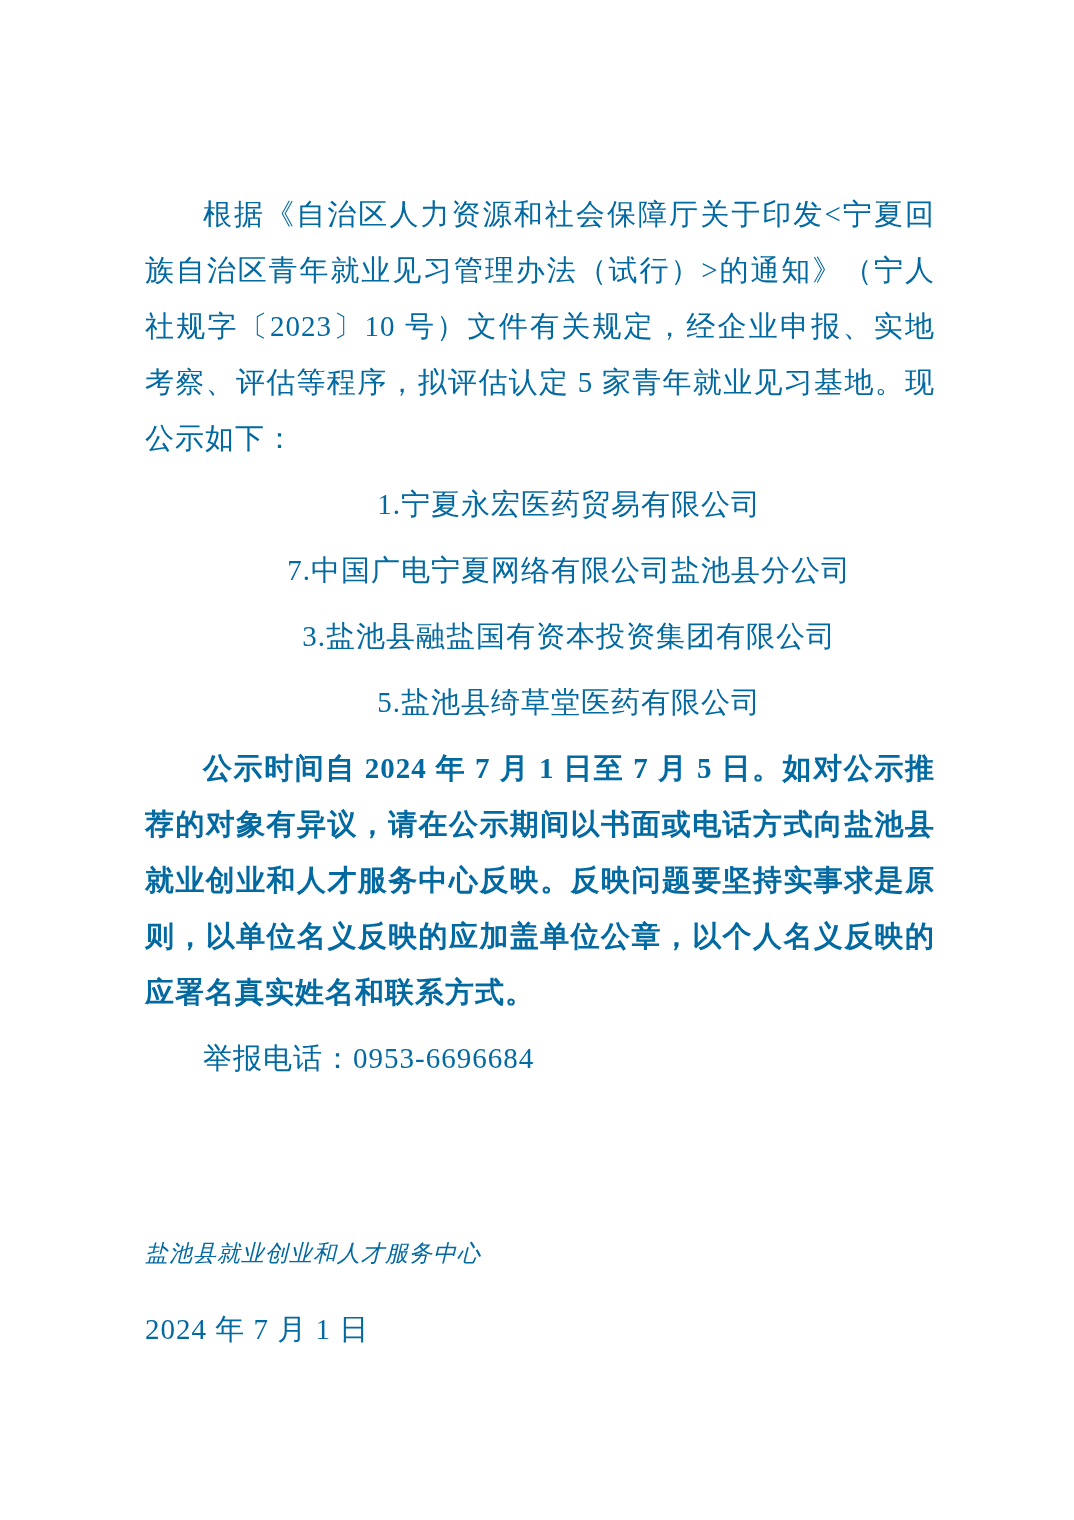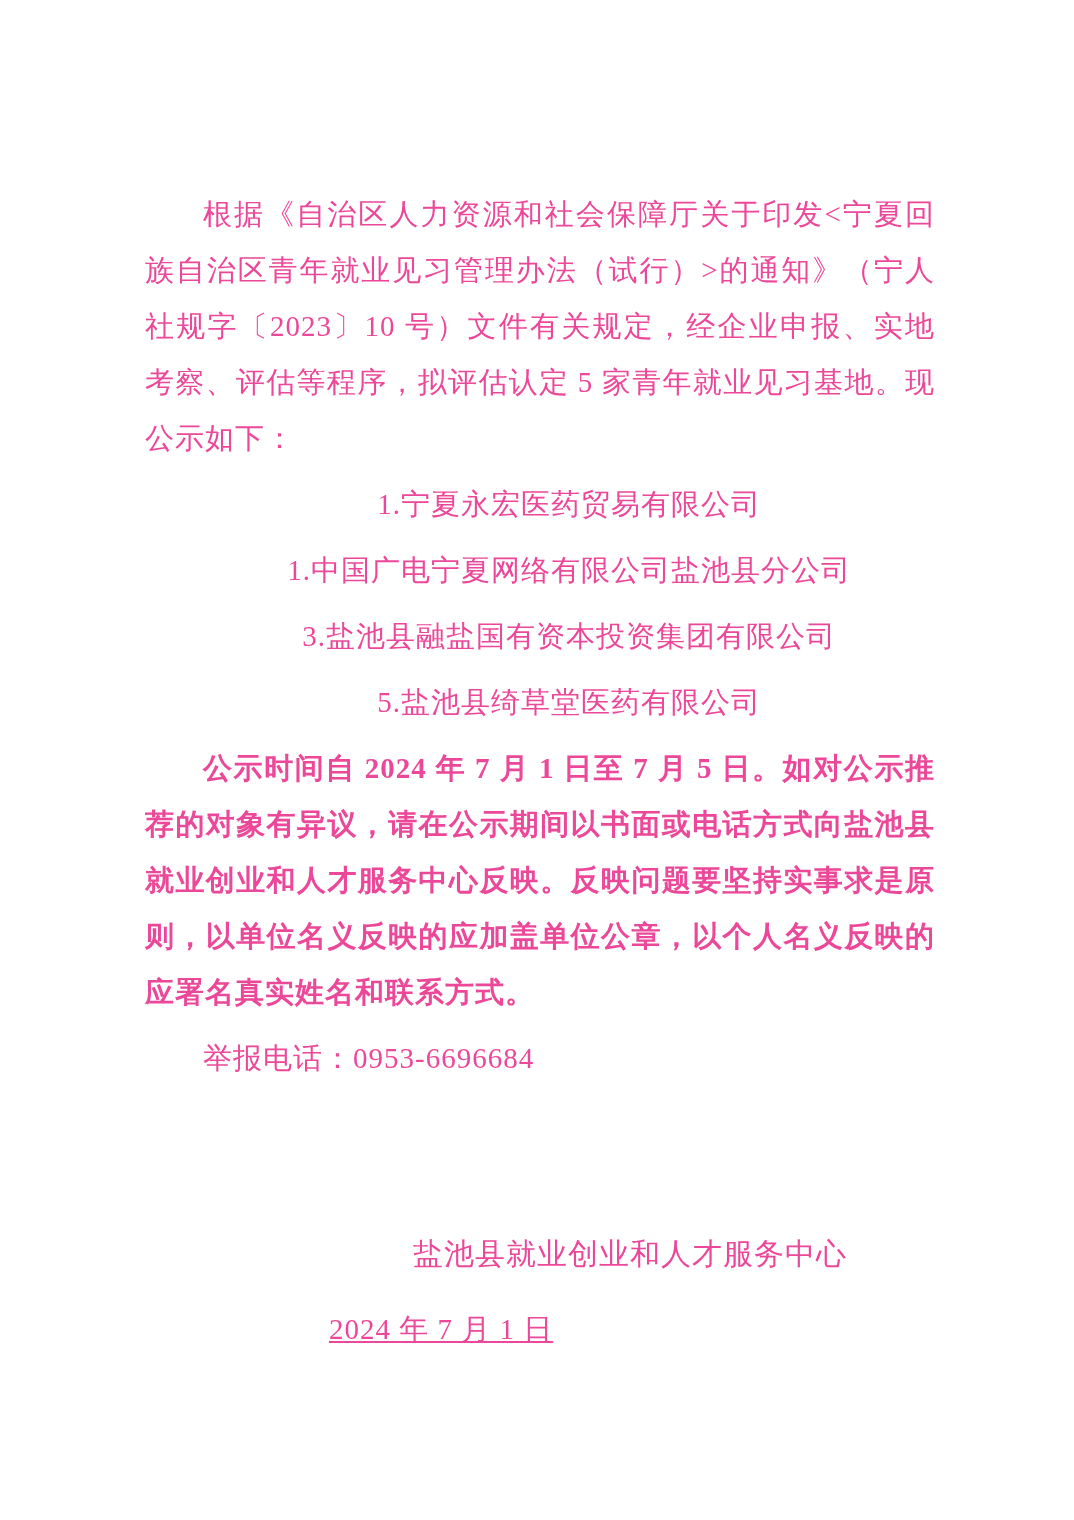--- a/index.html
+++ b/index.html
@@ -9,21 +9,21 @@
   }
   .page {
     position: relative;
     width: 1074px;
     height: 1520px;
     background: #ffffff;
     box-sizing: border-box;
     padding: 186px 139px 0 145px;
     overflow: hidden;
     font-family: "Liberation Serif", "DejaVu Serif", serif;
-    color: #ec4899;
+    color: #0369a1;
   }
   .para {
     margin: 0;
     font-size: 29px;
     line-height: 56px;
     text-align: justify;
     letter-spacing: 1px;
   }
   .indent {
     text-indent: 2em;
@@ -35,45 +35,44 @@
   .para-gap {
     margin-top: 10px;
     font-weight: bold;
   }
   .hotline {
     margin-top: 10px;
     text-align: left;
   }
   .signature {
     margin: 140px 0 0 0;
-    font-size: 30px;
+    font-size: 23px;
     line-height: 56px;
-    text-align: right;
     padding-right: 88px;
     letter-spacing: 1px;
+    font-style: italic;
   }
   .date {
     margin: 19px 0 0 0;
     font-size: 29px;
     line-height: 56px;
-    text-align: center;
+    text-align: left;
     padding-right: 198px;
     letter-spacing: 1px;
-    text-decoration: underline;
   }
 </style>
 </head>
 <body>
 
 <div class="page">
   <p class="para indent">根据《自治区人力资源和社会保障厅关于印发&lt;宁夏回族自治区青年就业见习管理办法（试行）&gt;的通知》（宁人社规字〔2023〕10 号）文件有关规定，经企业申报、实地考察、评估等程序，拟评估认定 5 家青年就业见习基地。现公示如下：</p>
 
   <div>
       <p class="para indent list-item">1.宁夏永宏医药贸易有限公司</p>
-      <p class="para indent list-item">1.中国广电宁夏网络有限公司盐池县分公司</p>
+      <p class="para indent list-item">7.中国广电宁夏网络有限公司盐池县分公司</p>
       <p class="para indent list-item">3.盐池县融盐国有资本投资集团有限公司</p>
       <p class="para indent list-item">5.盐池县绮草堂医药有限公司</p>
     </div>
 
   <p class="para indent para-gap">公示时间自 2024 年 7 月 1 日至 7 月 5 日。如对公示推荐的对象有异议，请在公示期间以书面或电话方式向盐池县就业创业和人才服务中心反映。反映问题要坚持实事求是原则，以单位名义反映的应加盖单位公章，以个人名义反映的应署名真实姓名和联系方式。</p>
 
   <p class="para indent hotline">举报电话：0953-6696684</p>
 
   <p class="signature">盐池县就业创业和人才服务中心</p>
 

